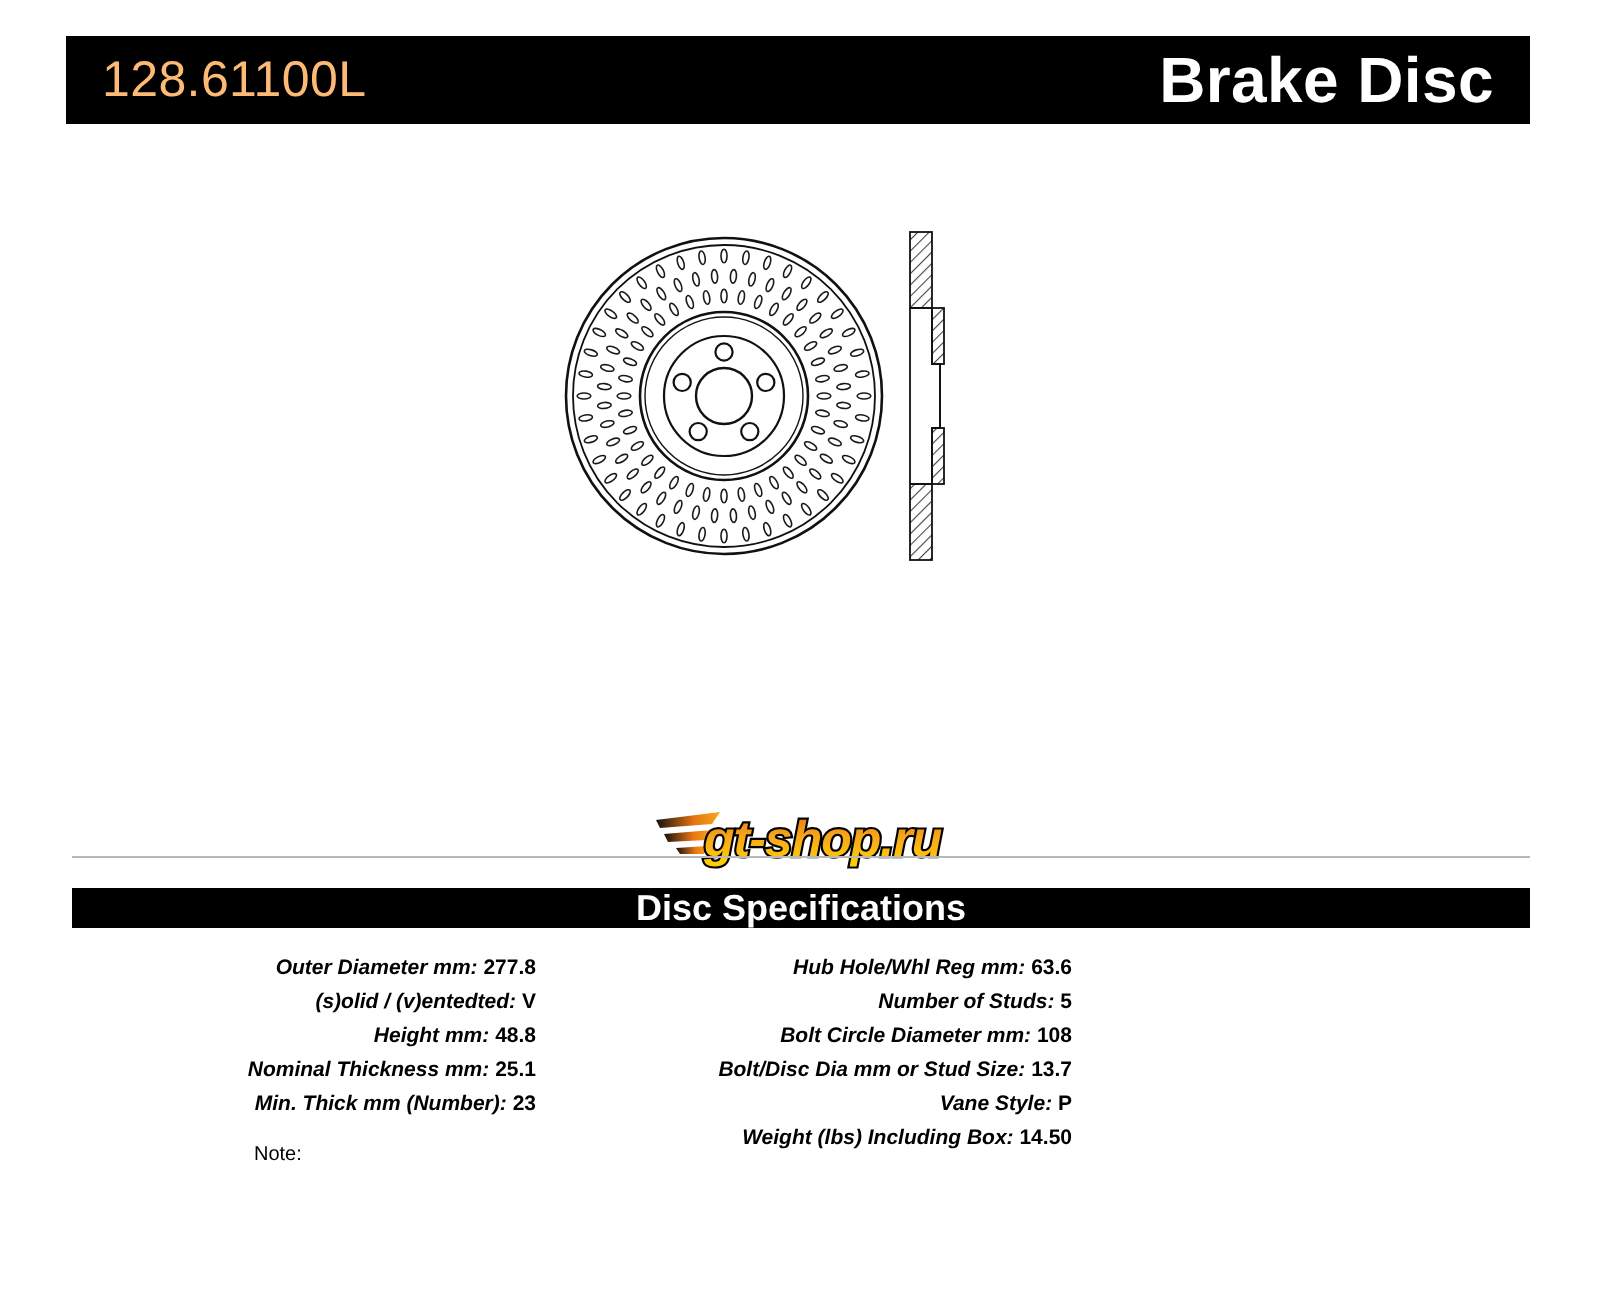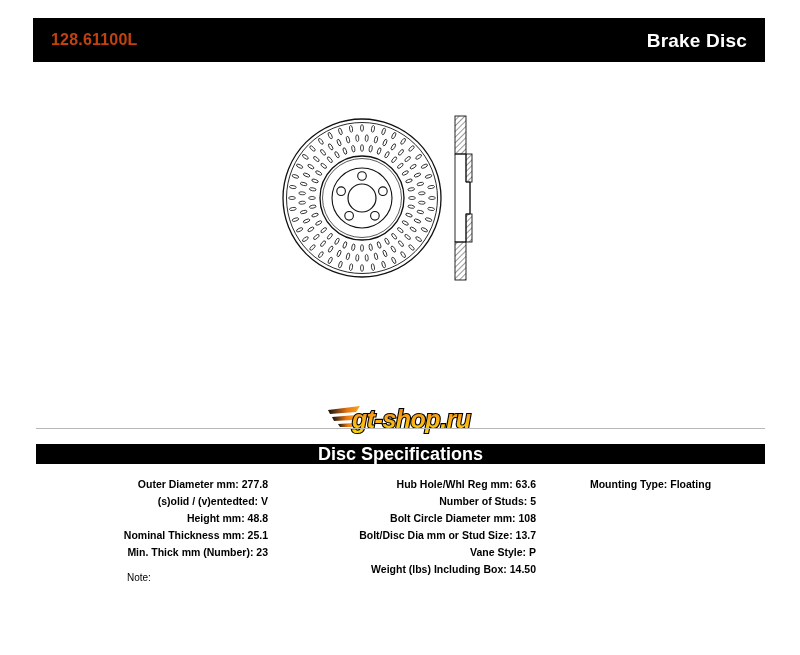--- a/index.html
+++ b/index.html
@@ -24,29 +24,29 @@
     top: 18px;
     width: 732px;
     height: 44px;
     background: #000000;
     display: flex;
     align-items: center;
     justify-content: space-between;
     padding: 0 18px;
   }
   .header-part-number {
-    color: #c2410c;
-    font-size: 16px;
-    font-weight: bold;
+    color: #fdba74;
+    font-size: 25px;
+    font-weight: normal;
     letter-spacing: 0.2px;
     line-height: 1;
   }
   .header-title {
     color: #ffffff;
-    font-size: 19px;
+    font-size: 32px;
     font-weight: bold;
     letter-spacing: 0.2px;
     line-height: 1;
     text-align: center;
   }
 
   
   .drawing-area {
     position: absolute;
     left: 0;
@@ -128,21 +128,21 @@
   .spec-row {
     font-size: 10.5px;
     font-weight: bold;
     line-height: 15px;
     white-space: nowrap;
   }
   .spec-col-left .spec-row,
   .spec-col-middle .spec-row { text-align: right; }
   .spec-col-right .spec-row  { text-align: center; }
 
-  .spec-label { font-weight: bold; }
+  .spec-label { font-weight: bold; font-style: italic; }
   .spec-value { font-weight: bold; }
 
   
   .note-block {
     position: absolute;
     left: 95px;
     top: 570px;
     font-size: 10px;
     font-weight: normal;
     line-height: 16px;
@@ -415,24 +415,18 @@
     <div class="spec-row">
       <span class="spec-label">Vane Style:</span>
       <span class="spec-value">P</span>
     </div>
     <div class="spec-row">
       <span class="spec-label">Weight (lbs) Including Box:</span>
       <span class="spec-value">14.50</span>
     </div>
   </div>
 
-  <div class="spec-col spec-col-right">
-    <div class="spec-row">
-      <span class="spec-label">Mounting Type:</span>
-      <span class="spec-value">Floating</span>
-    </div>
-  </div>
 </div>
 
 <div class="note-block">
   <span>Note:</span>
   <span class="note-value"></span>
 </div>
 
 </body></html>

